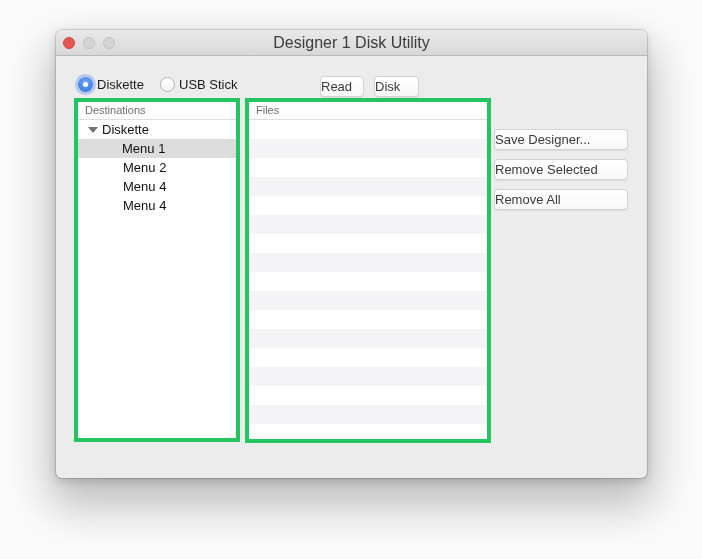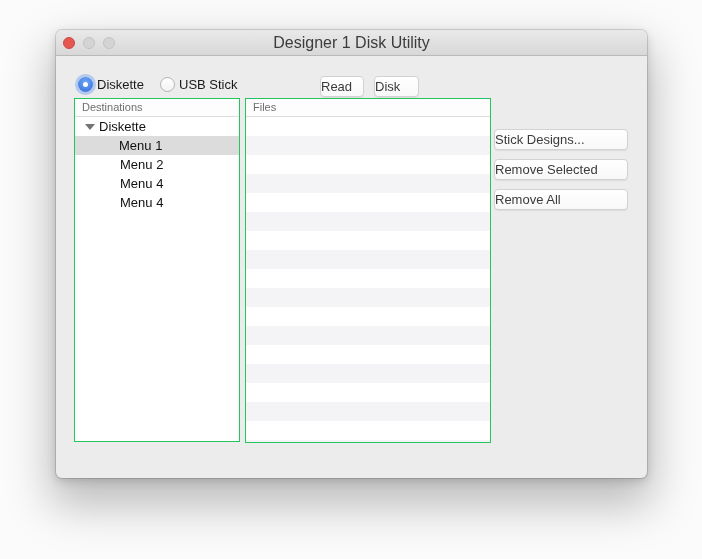--- a/index.html
+++ b/index.html
@@ -83,21 +83,21 @@
   .action-btn { left:438px; width:134px; }
   .action-btn.a0 { top:69px;  }
   .action-btn.a1 { top:99px;  }
   .action-btn.a2 { top:129px; }
   .action-btn.a3 { top:159px; }
 
   
   .panel {
     position:absolute; top:68px;
     background:#ffffff;
-    border:1px solid #22c55e;
+    border:4px solid #22c55e;
   }
   .panel-destinations { left:18px;  width:166px; height:344px; }
   .panel-files        { left:189px; width:246px; height:345px; }
   .panel-header {
     height:18px; line-height:17px;
     padding-left:7px;
     font-size:11px; color:#6f6f6f;
     background:#fdfdfd;
     border-bottom:1px solid #dedede;
   }
@@ -167,17 +167,17 @@
         <span>Menu 4</span>
       </div>
     </div>
   </div>
 
   <div class="panel panel-files">
     <div class="panel-header">Files</div>
     <div class="panel-body"></div>
   </div>
 
-  <div class="btn action-btn a1">Stick Designs...</div>
+  <div class="btn action-btn a1">Save Designer...</div>
   <div class="btn action-btn a2">Remove Selected</div>
   <div class="btn action-btn a3">Remove All</div>
 
 </div>
 
 </body></html>

